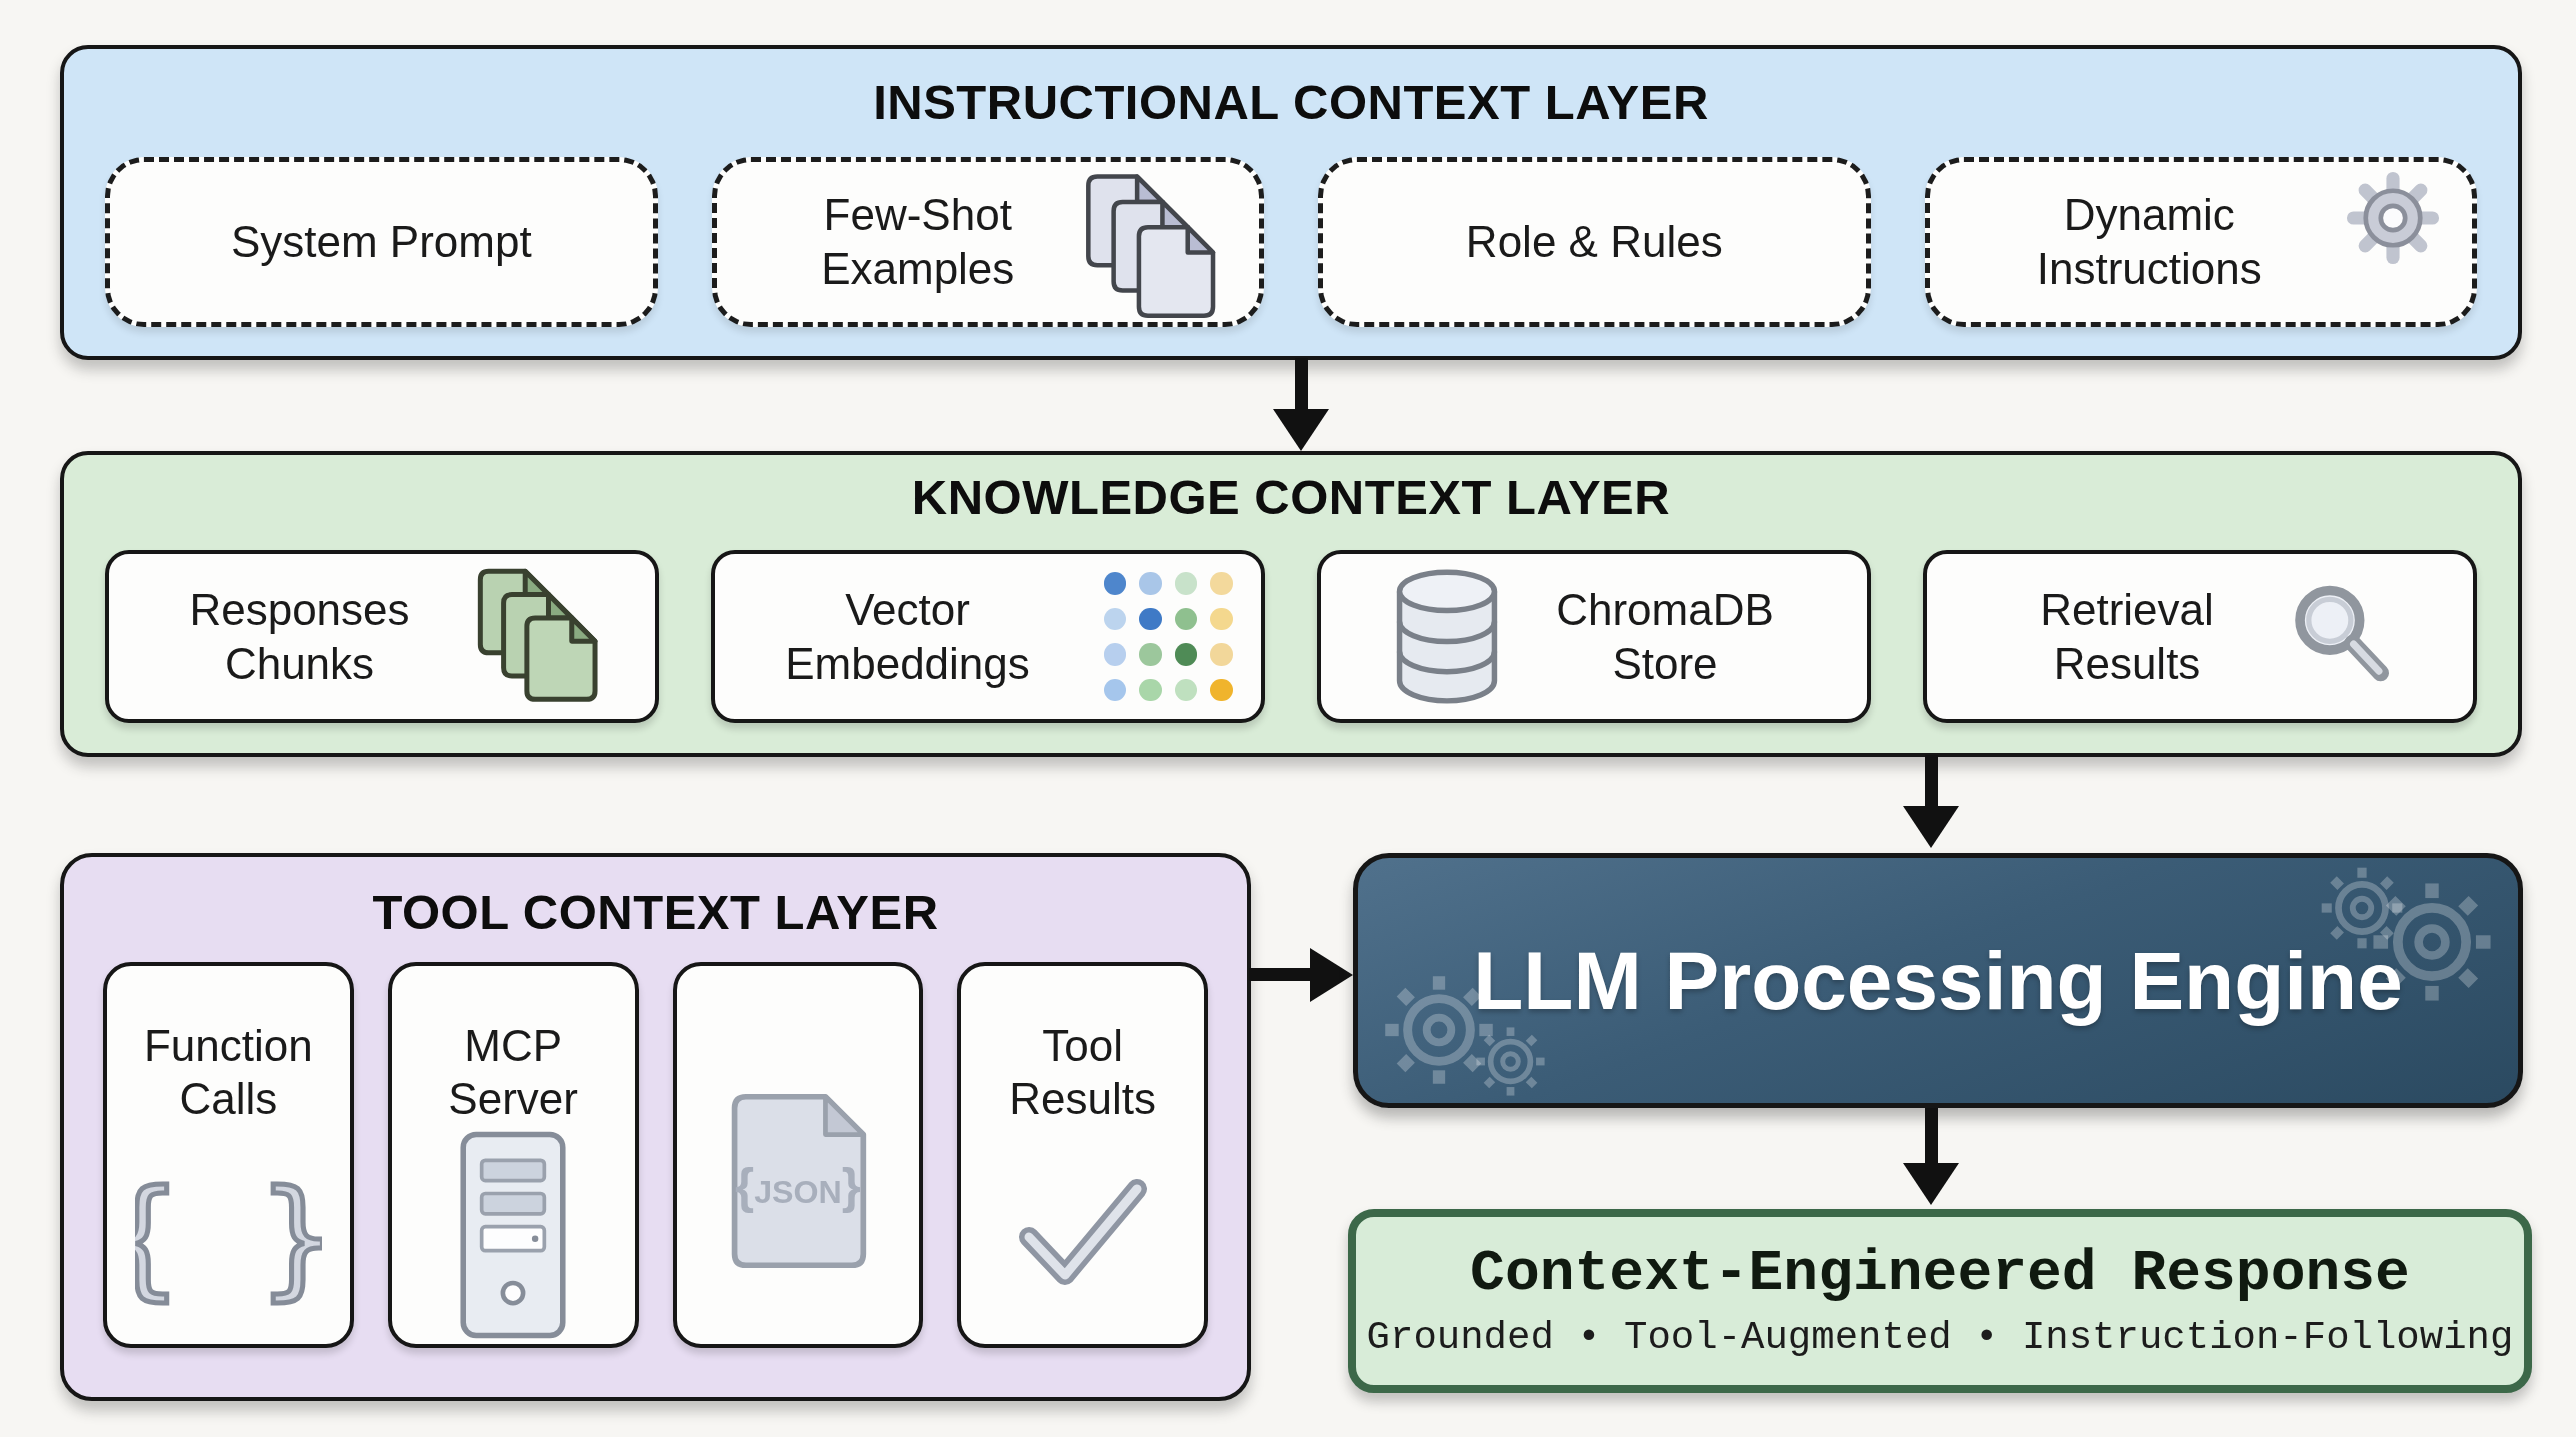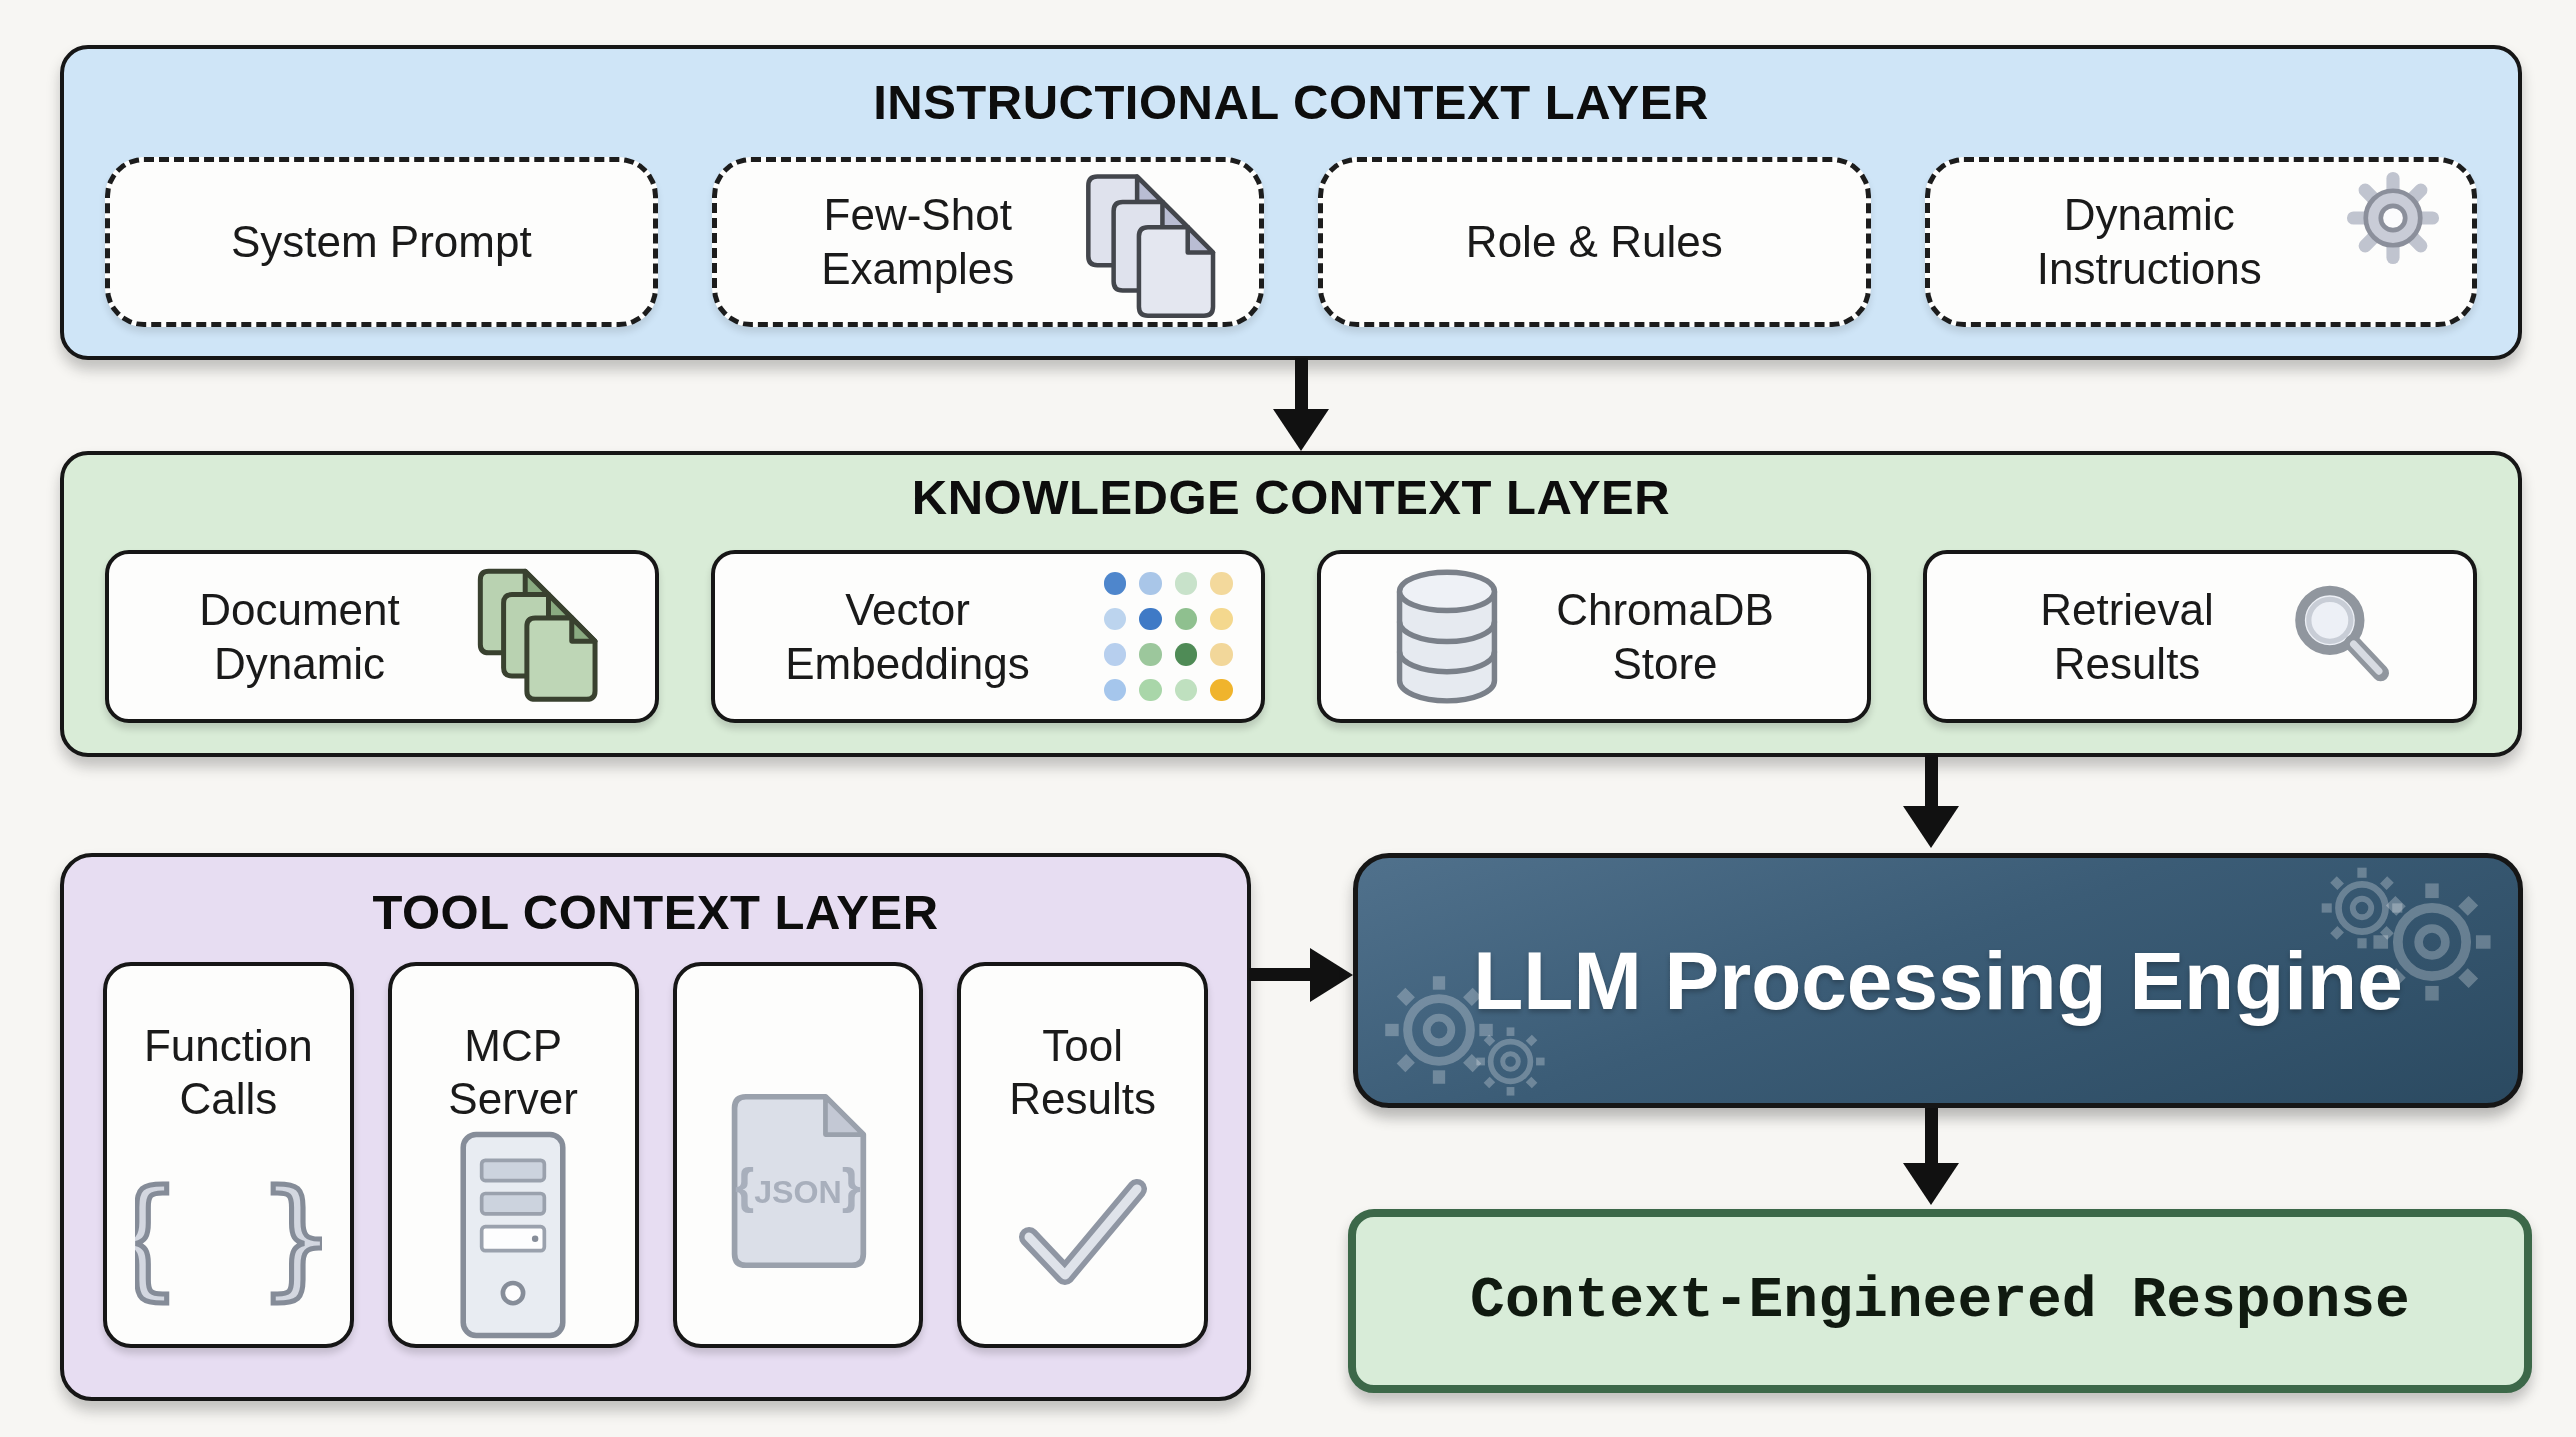--- a/index.html
+++ b/index.html
@@ -127,21 +127,21 @@
   <div>
     <div class="shaft-v" style="left:1295px;top:350px;height:54px;"></div>
     <div class="head-down" style="left:1273px;top:401px;"></div>
   </div>
 
   <div class="layer" id="knowledge" style="background: rgb(217, 236, 215);">
     <div class="layer-header">KNOWLEDGE CONTEXT LAYER</div>
     <div class="row">
 
       <div class="solid-node">
-        <span class="node-label w-chunks">Document Dynamic</span>
+        <span class="node-label w-chunks">Responses Chunks</span>
         <svg width="133" height="140" viewBox="0 0 160 166">
           <g stroke="#39412f" stroke-width="6" stroke-linejoin="round">
             <path d="M14,4 h44 l28,28 v60 q0,10 -10,10 h-62 q-10,0 -10,-10 v-78 q0,-10 10,-10 z" fill="#b9d2b1"></path>
             <path d="M58,4 l28,28 h-28 z" fill="#8aab81"></path>
             <path d="M42,32 h44 l28,28 v60 q0,10 -10,10 h-62 q-10,0 -10,-10 v-78 q0,-10 10,-10 z" fill="#b9d2b1"></path>
             <path d="M86,32 l28,28 h-28 z" fill="#8aab81"></path>
             <path d="M70,60 h44 l28,28 v60 q0,10 -10,10 h-62 q-10,0 -10,-10 v-78 q0,-10 10,-10 z" fill="#bed6b6"></path>
             <path d="M114,60 l28,28 h-28 z" fill="#8aab81"></path>
           </g>
         </svg>
@@ -312,16 +312,17 @@
     <span class="engine-title">LLM Processing Engine</span>
   </div>
 
   <div>
     <div class="shaft-v" style="left:1925px;top:1100px;height:58px;"></div>
     <div class="head-down" style="left:1903px;top:1155px;"></div>
   </div>
 
   <div id="response" style="background: rgb(216, 236, 216); border-color: rgb(60, 104, 73);">
     <span class="response-title">Context-Engineered Response</span>
+    <span class="response-subtitle">Grounded • Tool-Augmented • Instruction-Following</span>
   </div>
 
 </div>
 
 
 </body></html>

